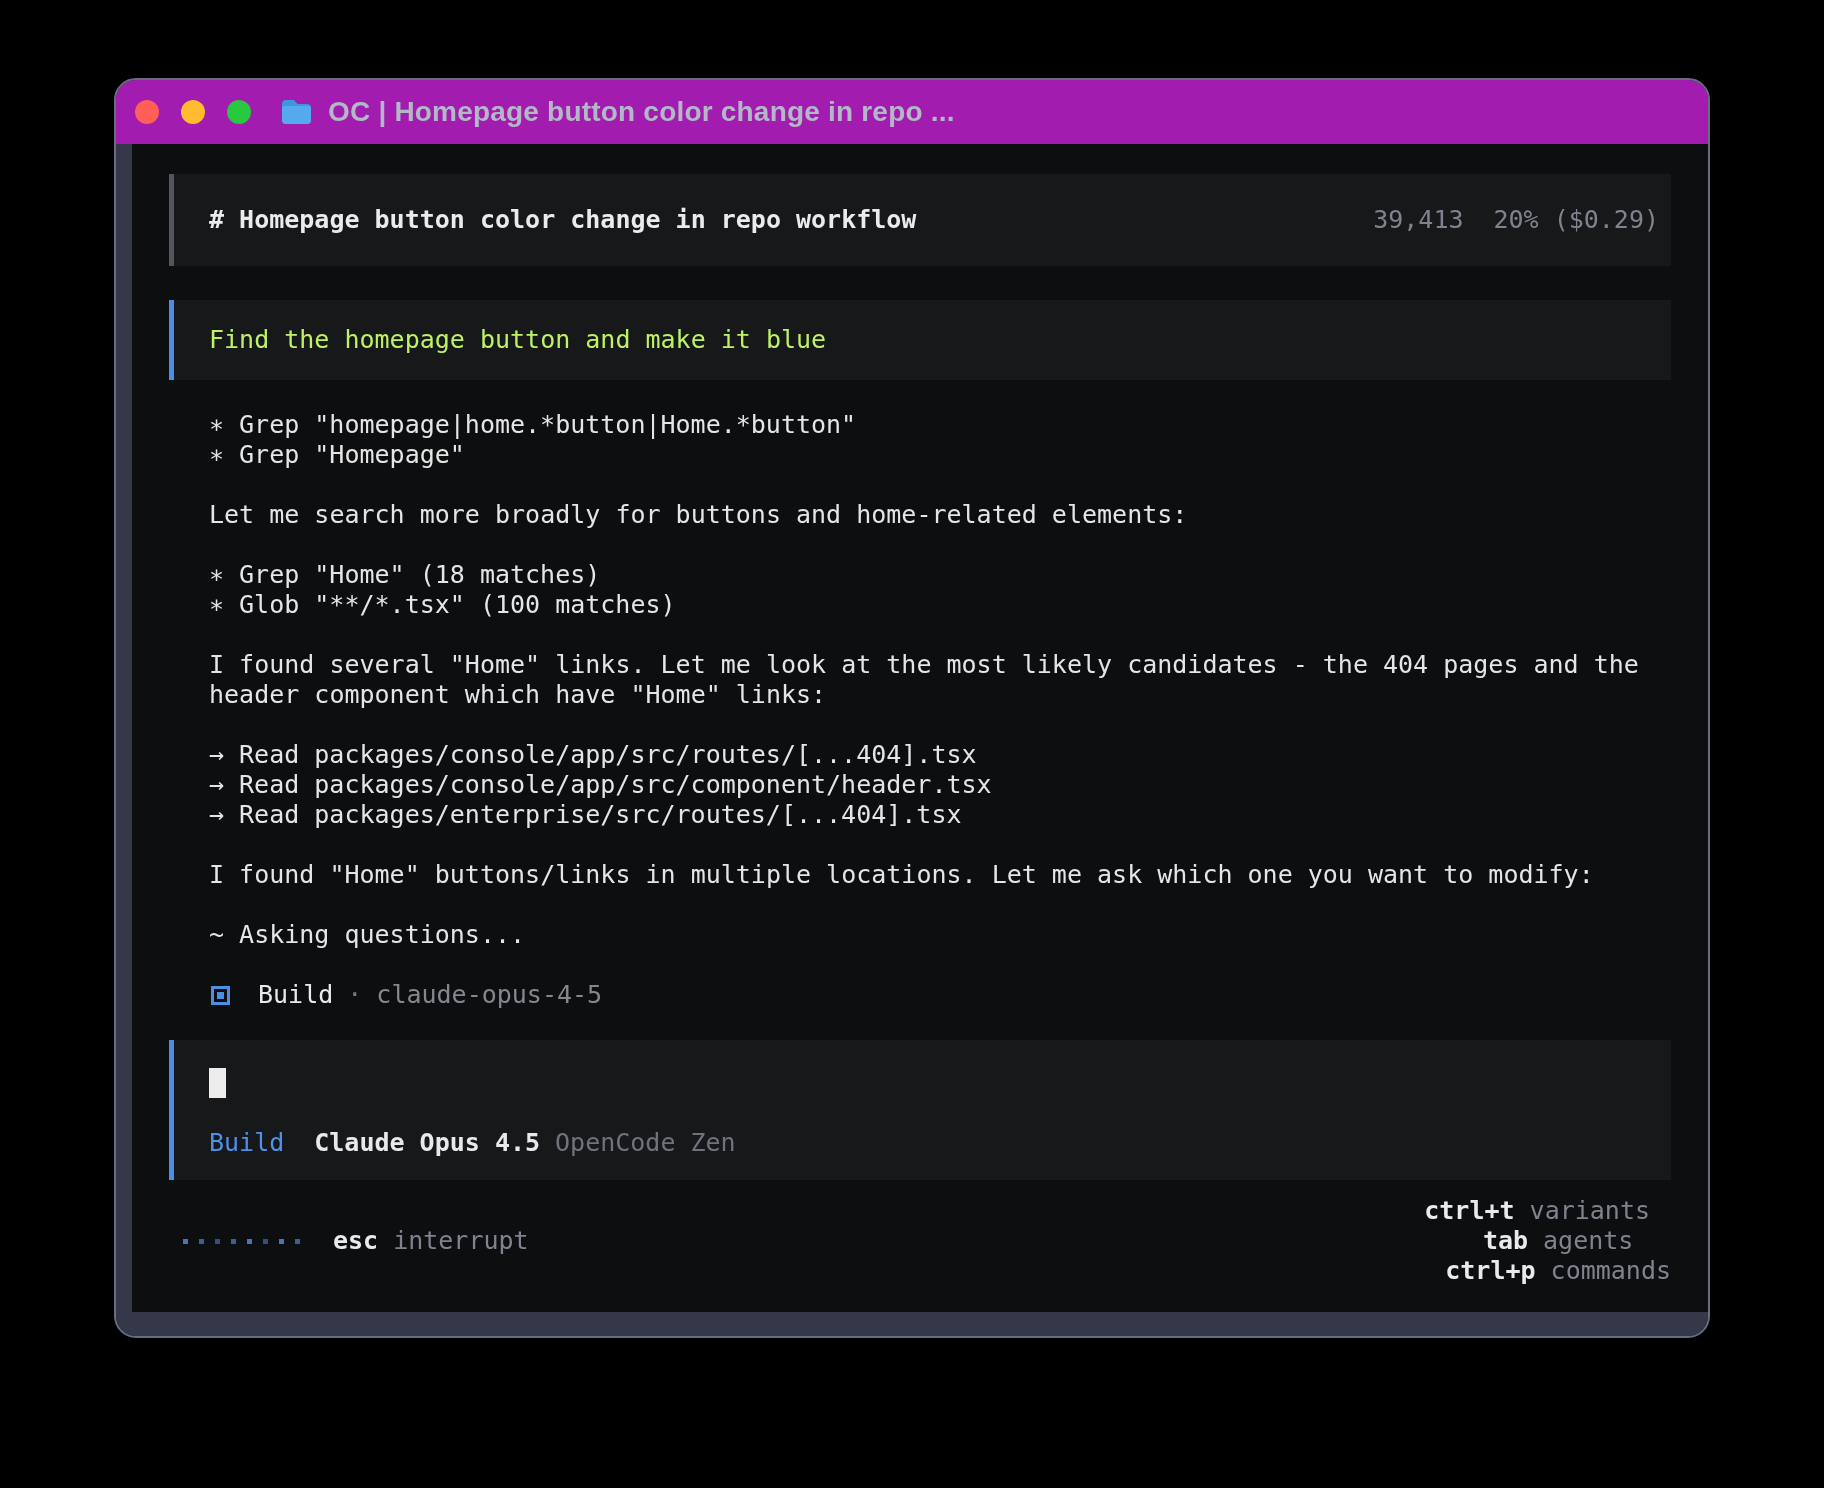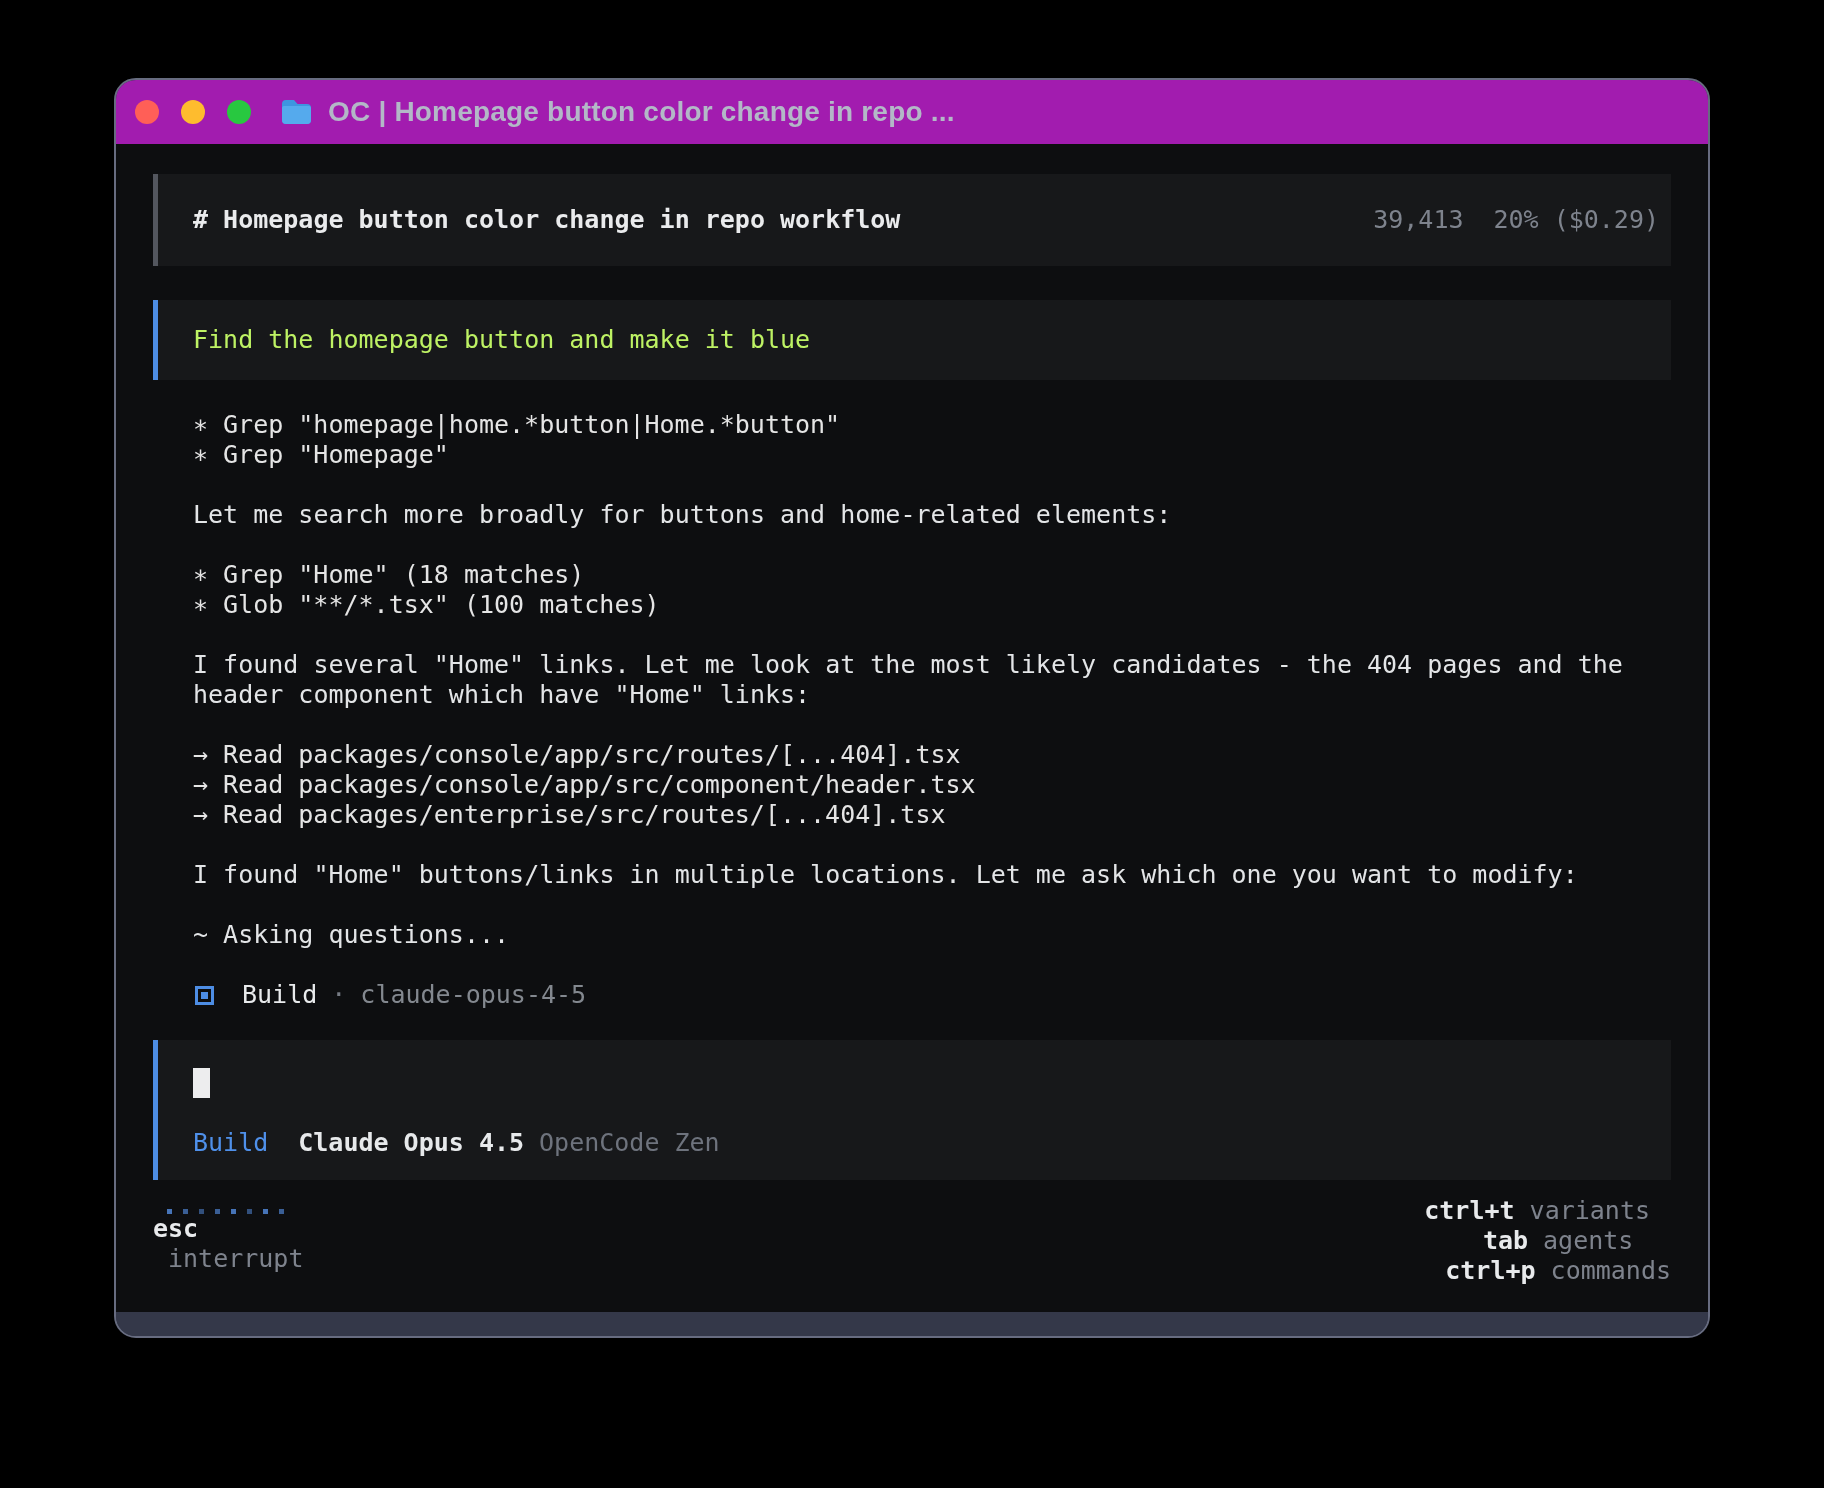--- a/index.html
+++ b/index.html
@@ -30,21 +30,21 @@
   .window-title {
     font-family:"Liberation Sans", sans-serif; font-weight:bold;
     font-size:28px; color:#b3b8c7; letter-spacing:0.2px; white-space:nowrap;
   }
   .window-footer { flex:0 0 24px; background:#343849; }
 
   
   .terminal {
     flex:1 1 auto; background:#0d0e10; padding:0 37px;
     box-sizing:border-box; overflow:hidden;
-    font-size:25px; line-height:30px; color:#e3e5e7;
+    font-size:25px; line-height:30px; color:#e3e5e7;margin-left:16px;
   }
   .block {
     background:#17181a; border-left:5px solid #53565e; box-sizing:border-box;
   }
   .header-block {
     margin-top:30px; height:92px;
     display:flex; align-items:center; justify-content:space-between;
     padding:0 12px 0 35px;
   }
   .header-title { font-weight:bold; color:#eaebed; }
@@ -81,21 +81,21 @@
   .cursor { width:17px; height:30px; background:#ededee; }
   .input-meta { margin-top:30px; display:flex; align-items:baseline; }
   .input-meta .agent { color:#4f90ea; }
   .input-meta .model { color:#e7e9eb; font-weight:bold; margin-left:30px; }
   .input-meta .provider { color:#6e737d; margin-left:15px; }
 
   .status-bar {
     margin-top:16px; display:flex; align-items:center;
     justify-content:space-between;
   }
-  .status-left { display:flex; align-items:flex-start;flex-direction:column; }
+  .status-left { display:flex; align-items:center; }
   .spinner { display:flex; gap:11px; margin-left:14px; margin-right:33px; }
   .spinner .dot { width:5px; height:5px; background:#4674b8; }
   .spinner .dot:nth-child(2n)   { opacity:0.8; }
   .spinner .dot:nth-child(3n)   { opacity:0.65; }
   .key   { color:#e8eaec; font-weight:bold; }
   .action{ color:#7e838d; margin-left:15px; }
   .status-right { display:flex; align-items:center;flex-direction:column; }
   .shortcut { margin-left:42px; }
 </style>
 </head>

